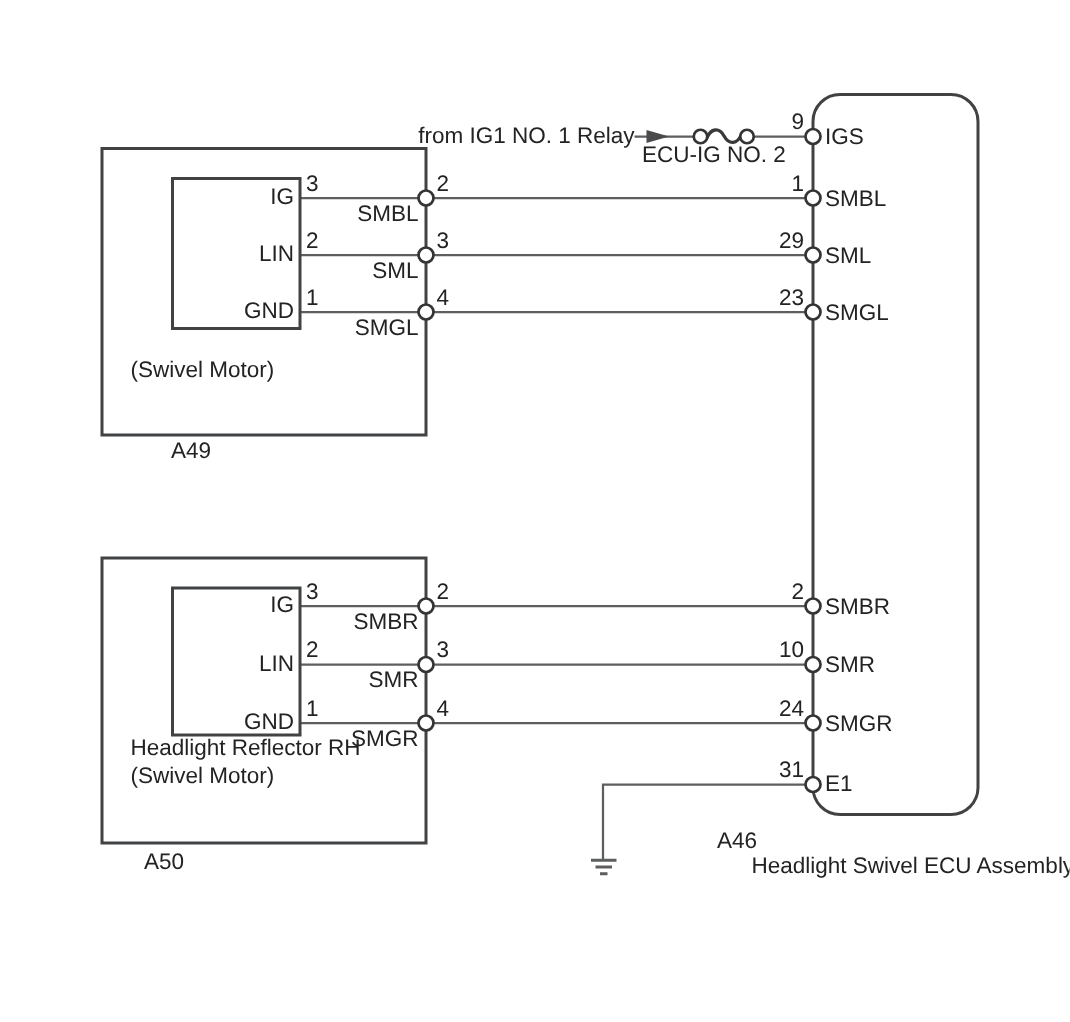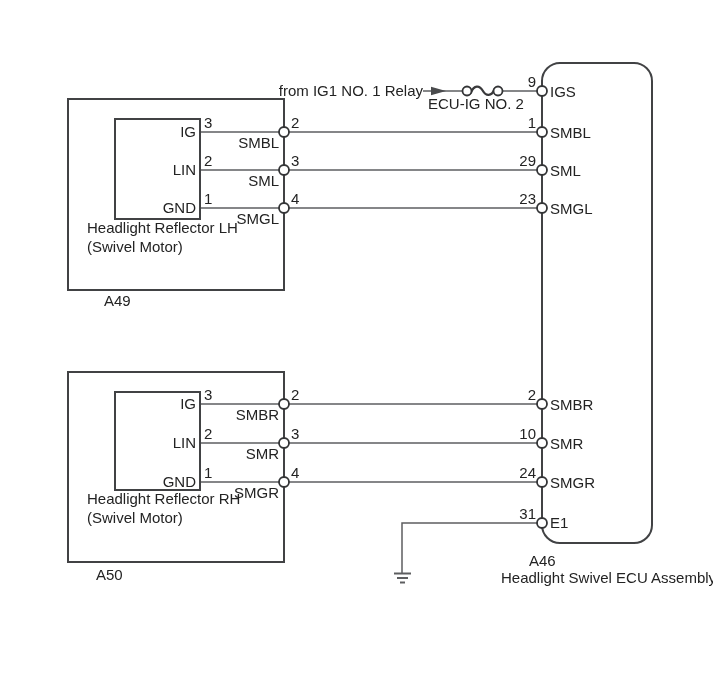--- a/index.html
+++ b/index.html
@@ -108,23 +108,22 @@
   <span class="t right" style="left:494px;top:152px;width:42px">29</span>
   <span class="t" style="left:550px;top:162px">SML</span>
 
   <span class="t right" style="left:113px;top:199px;width:83px">GND</span>
   <span class="t" style="left:204px;top:190px">1</span>
   <span class="t" style="left:291px;top:190px">4</span>
   <span class="t right" style="left:179px;top:210px;width:100px">SMGL</span>
   <span class="t right" style="left:494px;top:190px;width:42px">23</span>
   <span class="t" style="left:550px;top:200px">SMGL</span>
 
-  <span class="t" style="left:87px;top:219px">Headlight Reflector LH</span>
   <span class="t" style="left:87px;top:238px">(Swivel Motor)</span>
-  <span class="t" style="left:104px;top:292px">A49</span>
+  <span class="t" style="left:114px;top:292px">A49</span>
 
   <span class="t right" style="left:113px;top:395px;width:83px">IG</span>
   <span class="t" style="left:204px;top:386px">3</span>
   <span class="t" style="left:291px;top:386px">2</span>
   <span class="t right" style="left:179px;top:406px;width:100px">SMBR</span>
   <span class="t right" style="left:494px;top:386px;width:42px">2</span>
   <span class="t" style="left:550px;top:396px">SMBR</span>
 
   <span class="t right" style="left:113px;top:434px;width:83px">LIN</span>
   <span class="t" style="left:204px;top:425px">2</span>
@@ -139,16 +138,16 @@
   <span class="t right" style="left:179px;top:484px;width:100px">SMGR</span>
   <span class="t right" style="left:494px;top:464px;width:42px">24</span>
   <span class="t" style="left:550px;top:474px">SMGR</span>
 
   <span class="t" style="left:87px;top:490px">Headlight Reflector RH</span>
   <span class="t" style="left:87px;top:509px">(Swivel Motor)</span>
   <span class="t" style="left:96px;top:566px">A50</span>
 
   <span class="t right" style="left:494px;top:505px;width:42px">31</span>
   <span class="t" style="left:550px;top:514px">E1</span>
-  <span class="t" style="left:529px;top:552px">A46</span>
+  <span class="t" style="left:478px;top:552px">A46</span>
   <span class="t" style="left:501px;top:569px">Headlight Swivel ECU Assembly</span>
 
 </div>
 
 </body></html>

